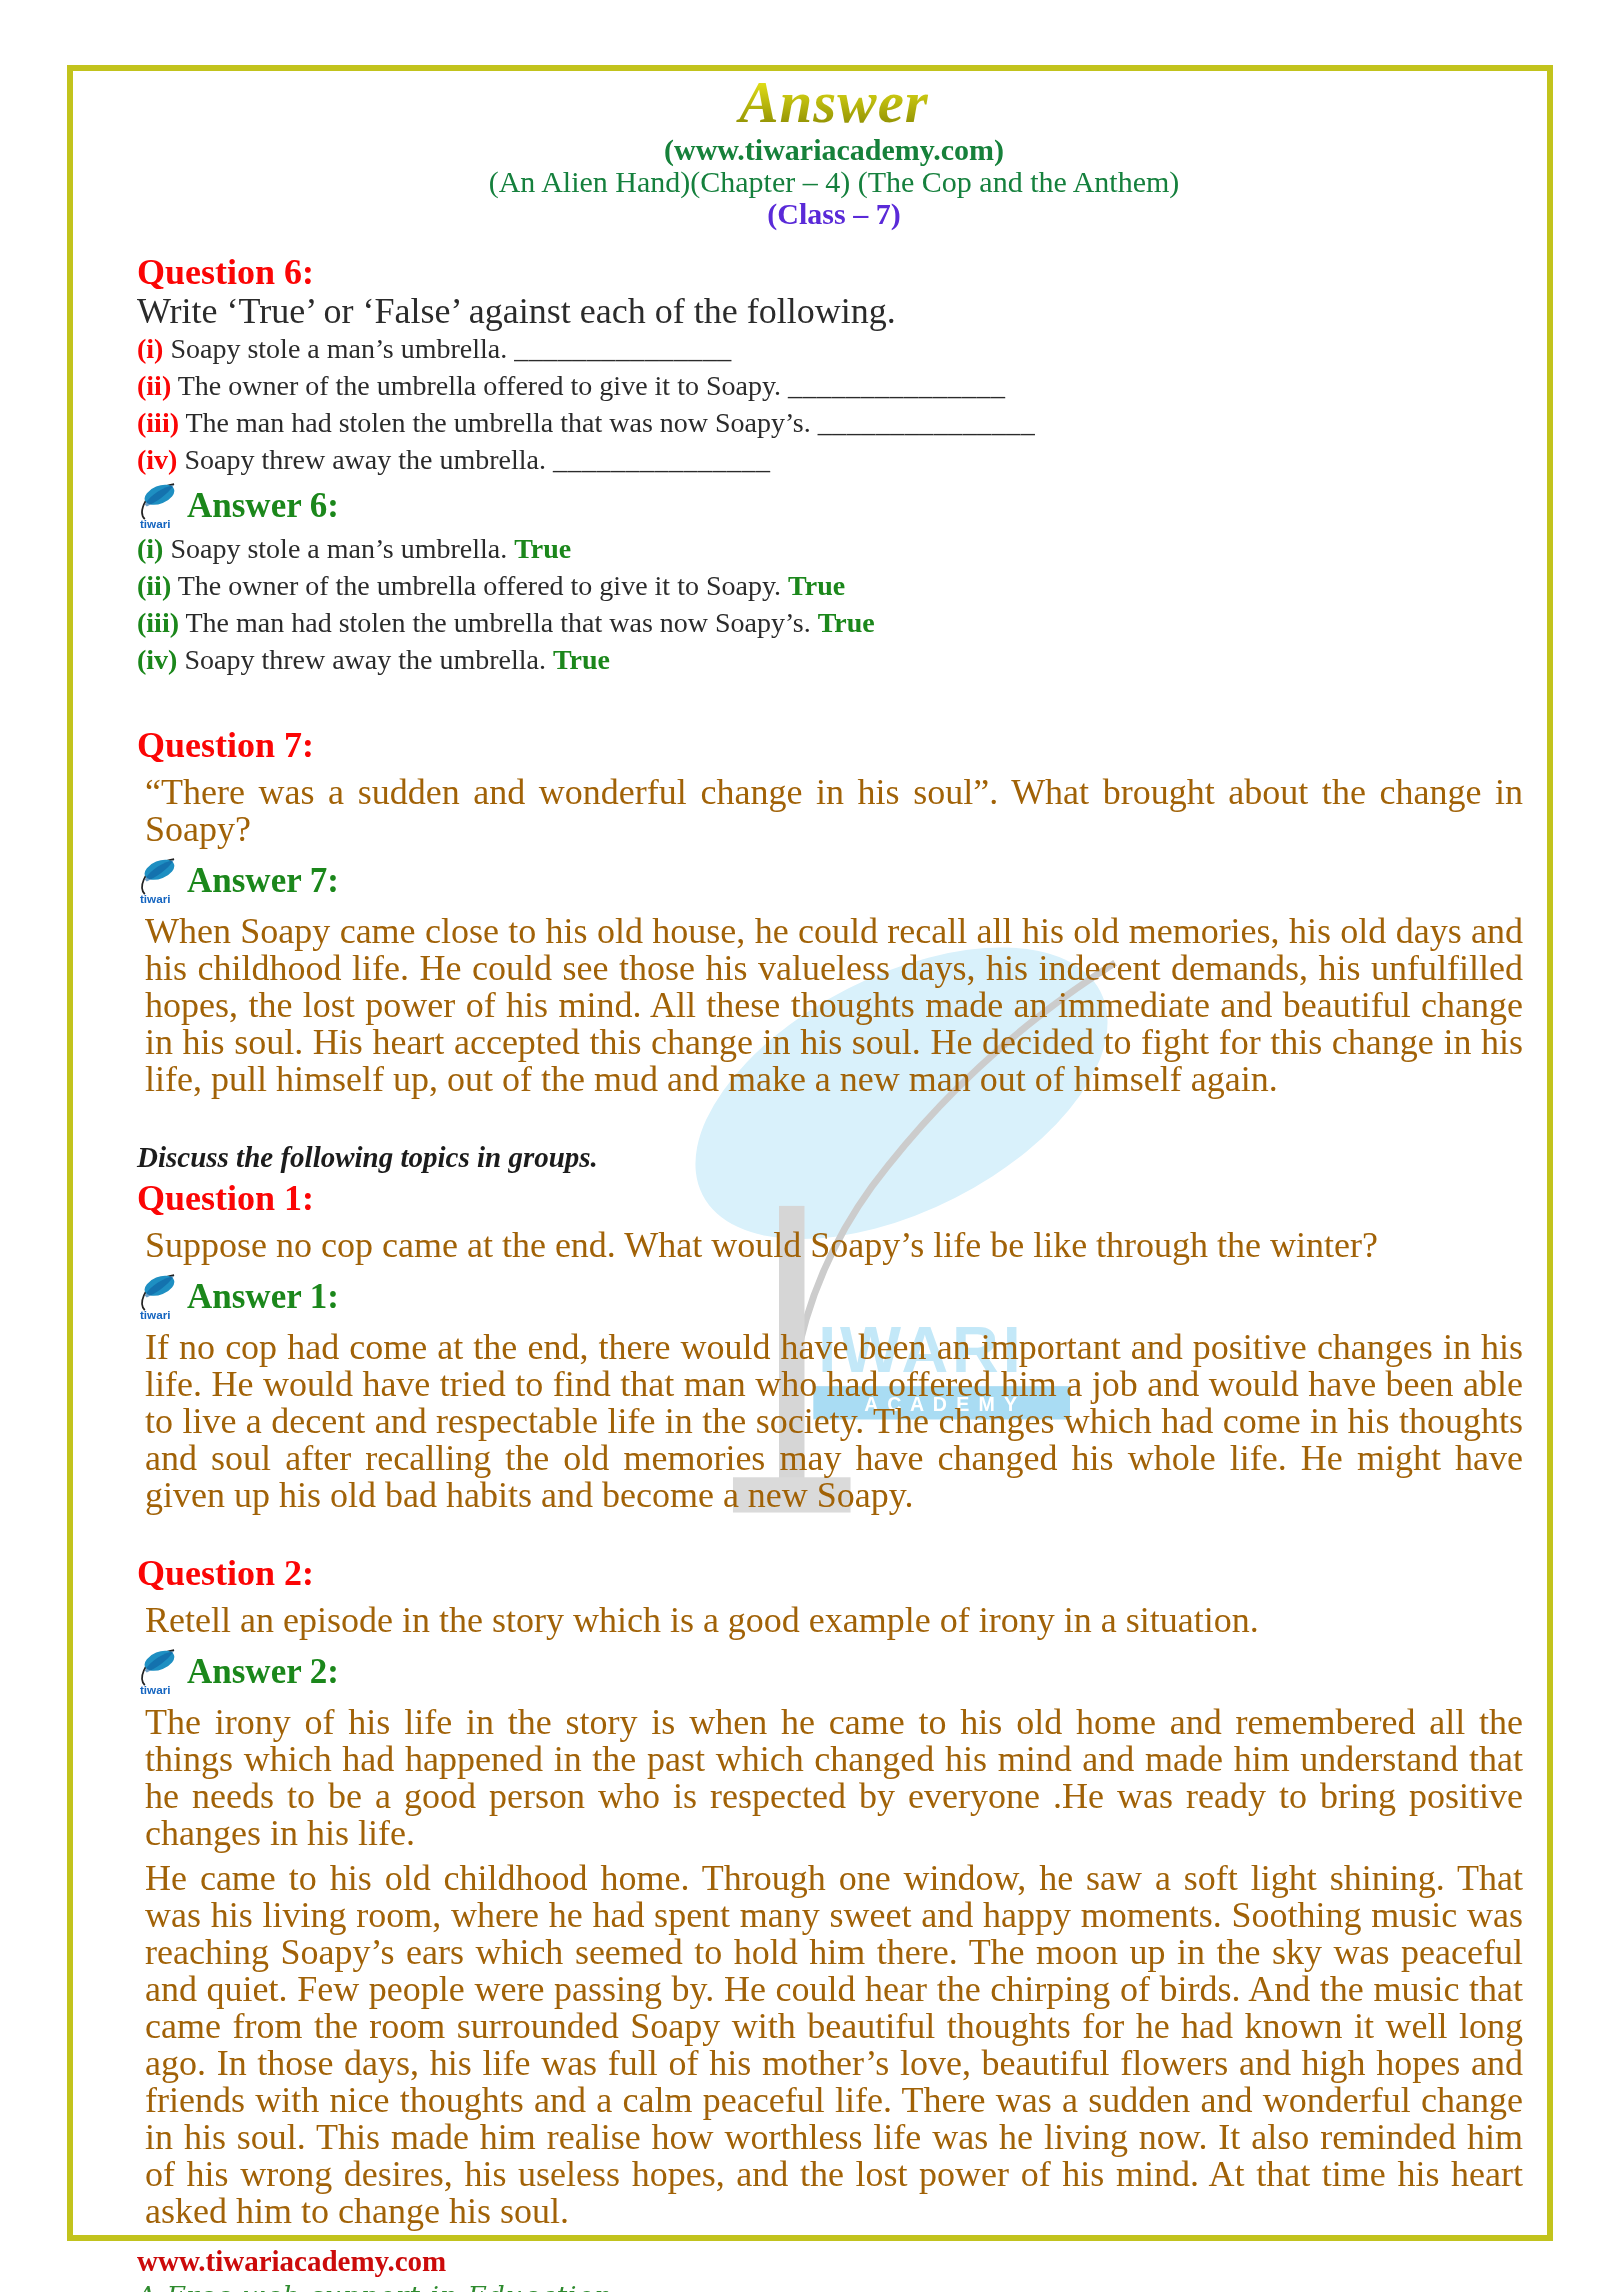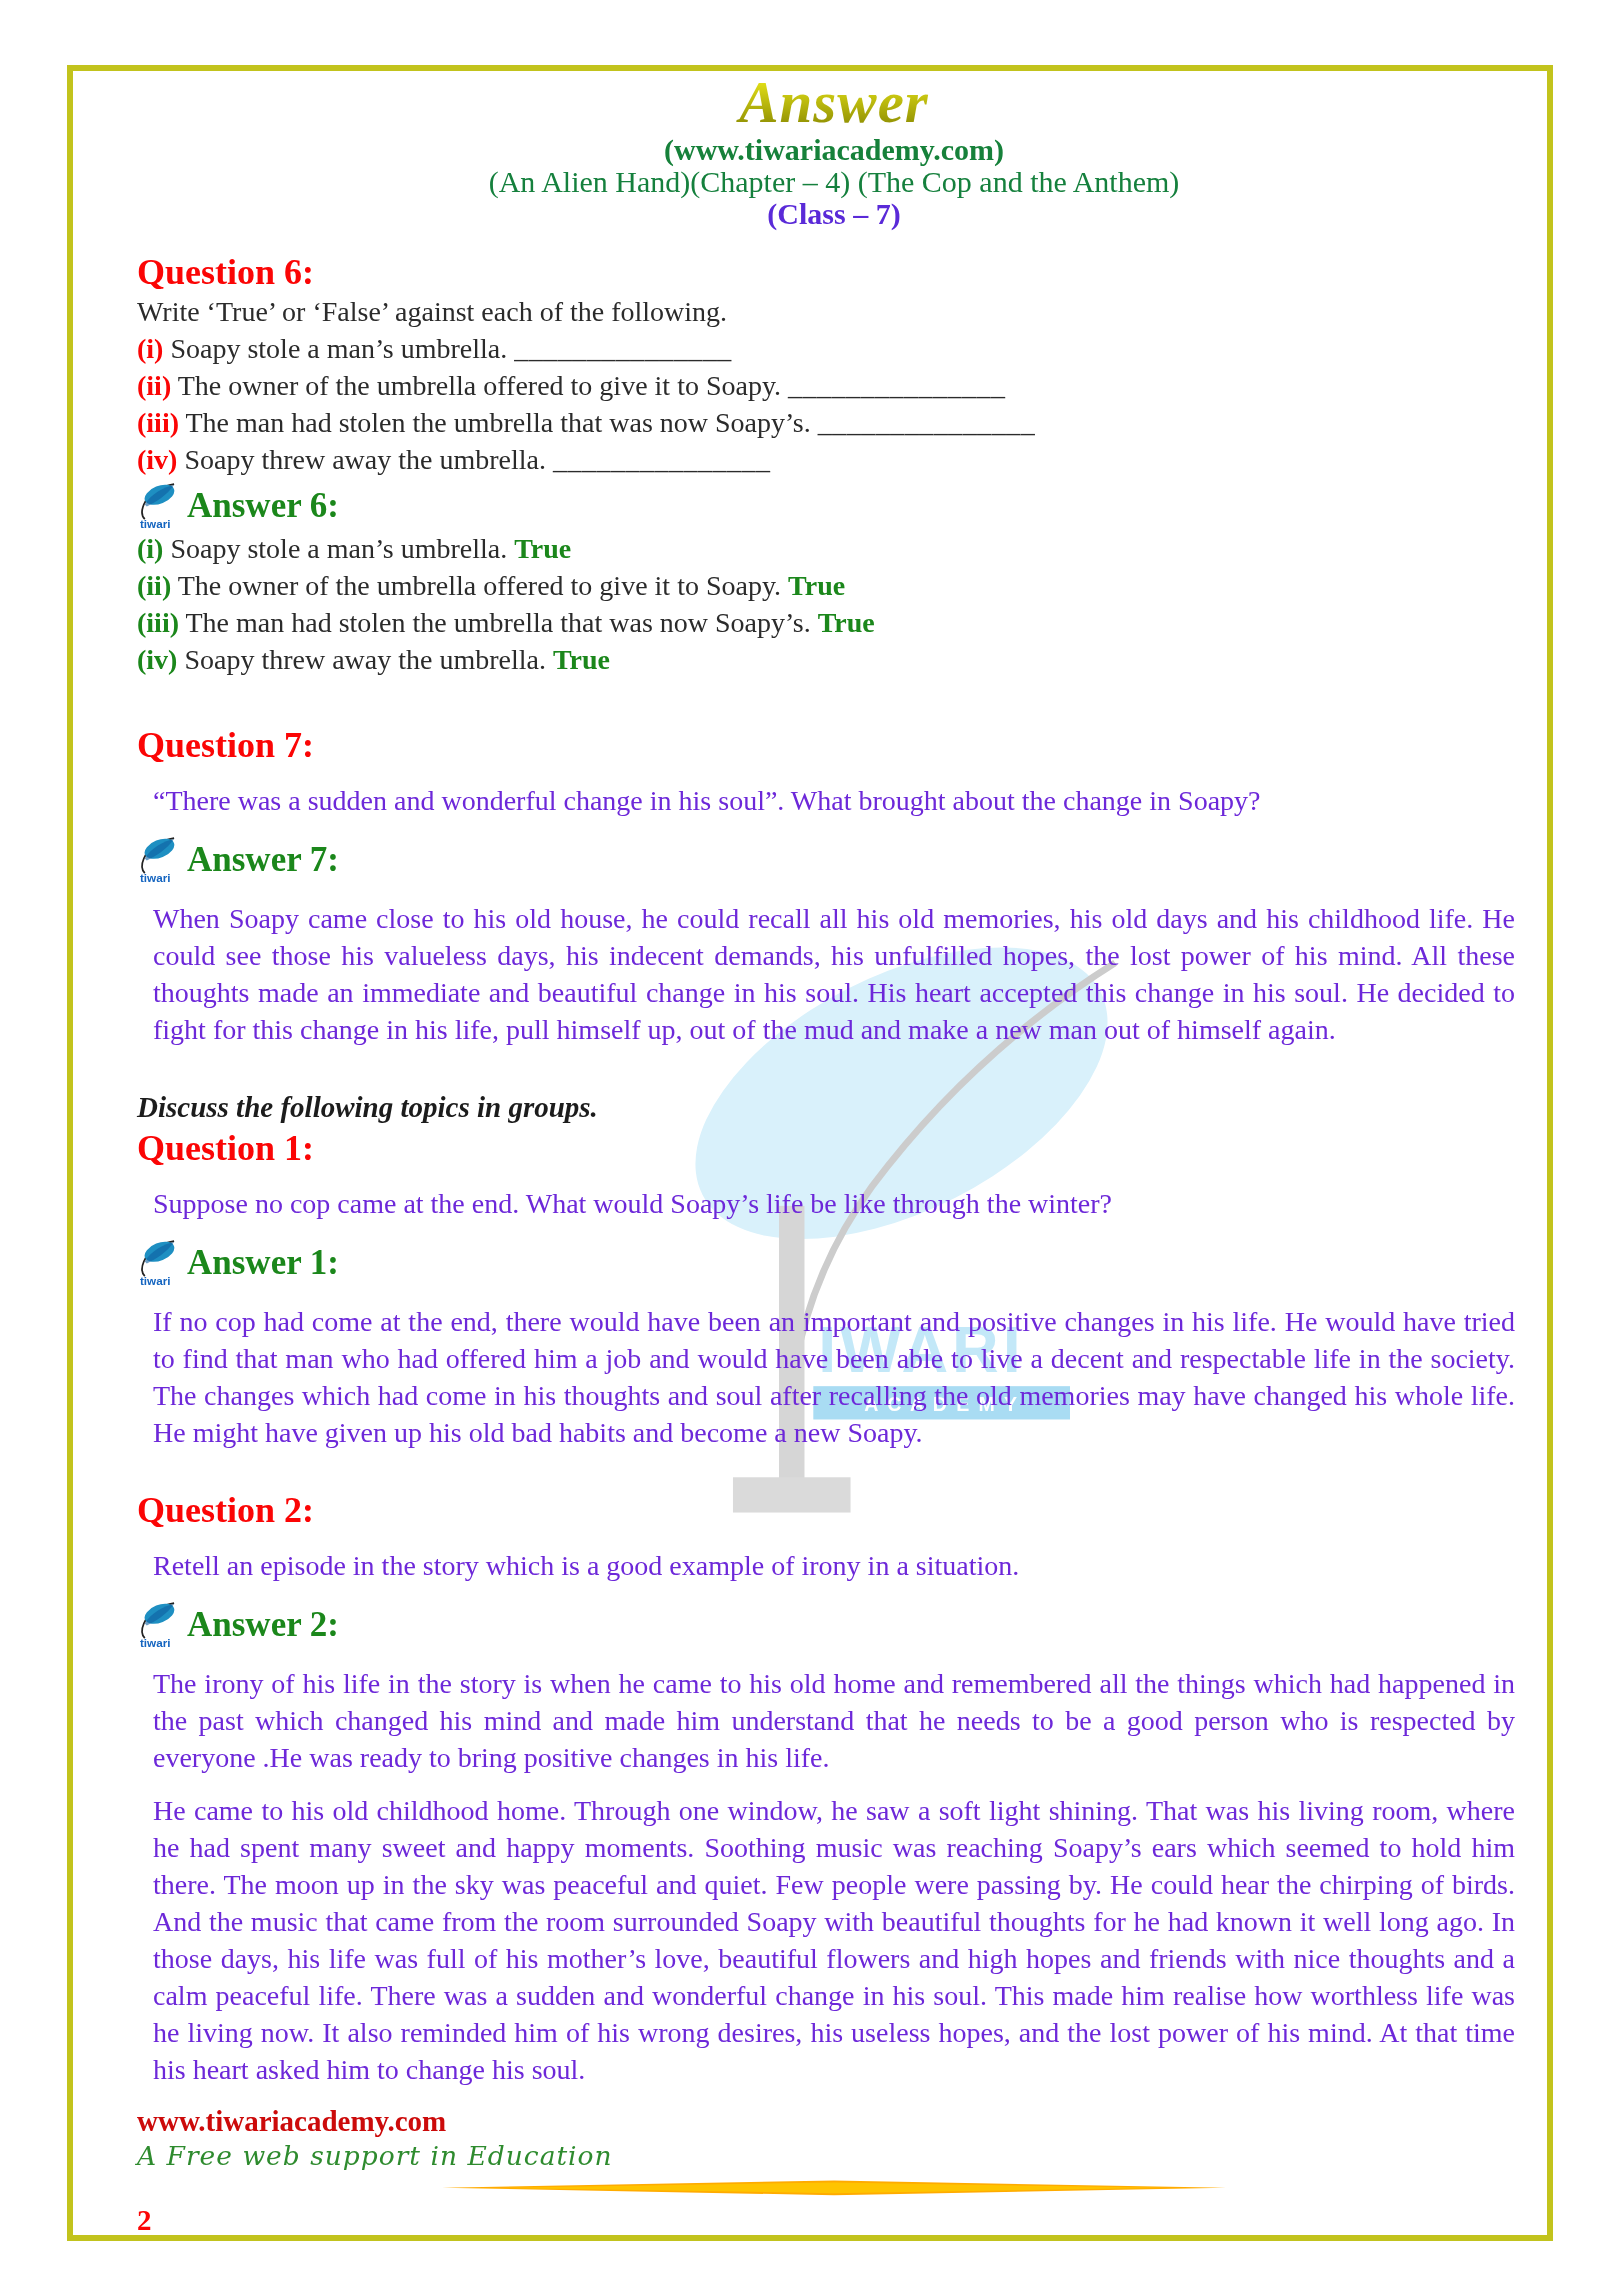--- a/index.html
+++ b/index.html
@@ -28,22 +28,22 @@
   }
   .h-site   { font-size:30px; font-weight:bold; color:#16813a; line-height:32px; }
   .h-chapter{ font-size:30px; font-weight:normal; color:#15803d; line-height:32px; }
   .h-class  { font-size:30px; font-weight:bold; color:#5a2ad8; line-height:32px; }
 
   .q-head { font-size:36px; font-weight:bold; color:#fb0505; line-height:41px; }
   .a-head { display:flex; align-items:center; gap:9px; margin-top:3.9px; }
   .a-label{ font-size:35px; font-weight:bold; color:#1b871b; line-height:43px; }
   .mini-logo { flex:0 0 auto; }
 
-  .body-text { font-size:28px; line-height:37px; color:#2b2b2b; }
-  .para { font-size:28px; line-height:37px; text-align:justify; color:#6d28d9; margin:16px; }
+  .body-text { font-size:36px; line-height:37px; color:#2b2b2b; }
+  .para { font-size:36px; line-height:37px; text-align:justify; color:#a16207; margin:8px; }
   .line { font-size:28px; line-height:37px; color:#2b2b2b; }
   .rnum { color:#fb0505; font-weight:bold; }
   .gnum { color:#1b871b; font-weight:bold; }
   .true { color:#1b871b; font-weight:bold; }
   .blank{ color:#2b2b2b; letter-spacing:0.5px; }
 
   .discuss { font-size:29px; font-weight:bold; font-style:italic; color:#1c1c1c;
              line-height:37px; margin-top:41px; }
 
   .mt-q6 { margin-top:21.6px; }

